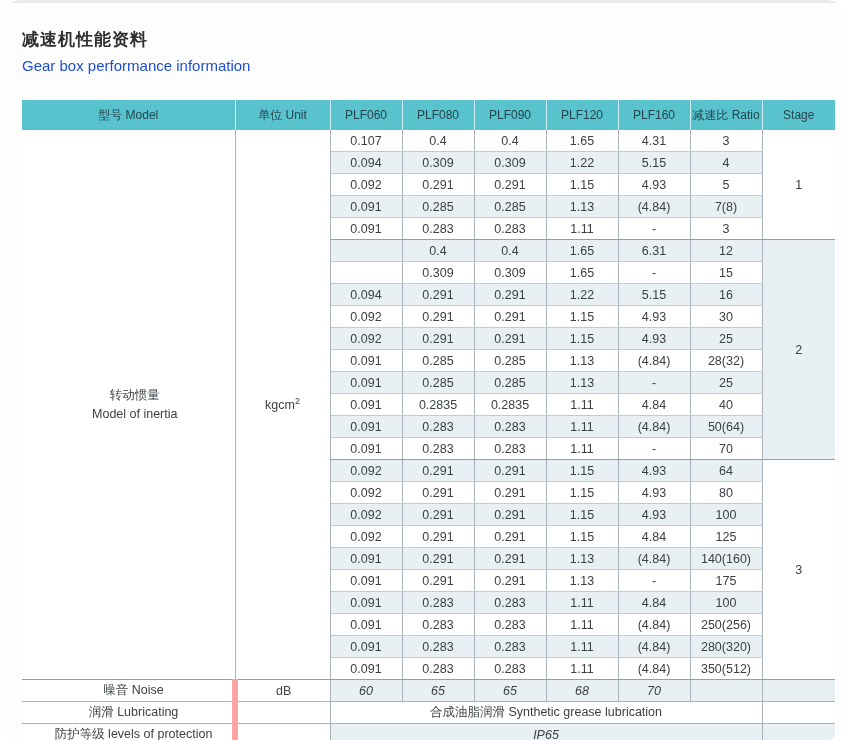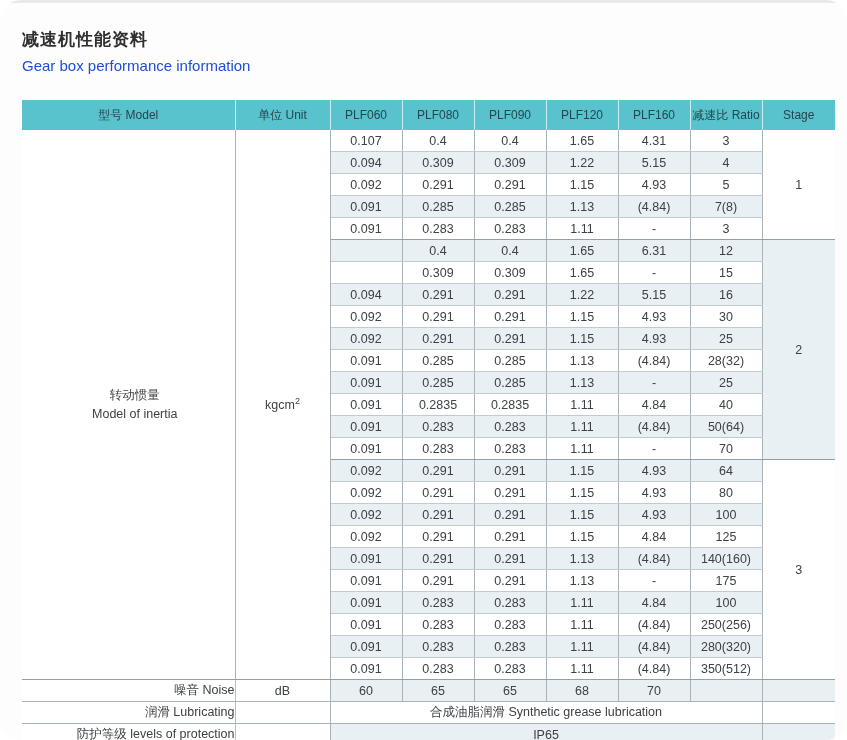--- a/index.html
+++ b/index.html
@@ -30,24 +30,24 @@
   td.model-cell{border-right:1px solid #a9b3b9;border-bottom:1px solid #8da0ab;
                 background:#fff;text-align:center;vertical-align:middle;}
   td.model-cell .line{padding-left:13px;line-height:19px;}
   td.unit-cell{border-right:1px solid #a9b3b9;border-bottom:1px solid #8da0ab;background:#fff;}
   td.unit-cell sup{font-size:9px;}
 
   td.stage-cell{border-bottom:1px solid #8da0ab;background:#fff;}
   td.stage-cell.alt{background:#e8f0f3;}
 
   tr.bottom td{border-bottom:1px solid #a9b3b9;background:#fff;}
-  tr.bottom td.label{ text-align:right;padding-left:13px;border-right:1px solid #fca5a5;}
+  tr.bottom td.label{ text-align:center;padding-left:13px;border-right:6px solid #fca5a5;}
   tr.bottom td.unit{border-right:1px solid #a9b3b9;margin-left:20px;}
   tr.bottom td.nval{border-right:1px solid #a9b3b9;}
-  tr.bottom td.tint{background:#e8f0f3;}
+  tr.bottom td.tint{background:#e8f0f3;font-style:italic;}
   tr.bottom td.spanval{border-right:1px solid #a9b3b9;}
   tr.bottom.last td{border-bottom:1px solid #98a4ac;}
 </style>
 </head>
 <body>
 
 <div class="page">
   <div class="top-edge"></div>
 
   <div class="title-block">

